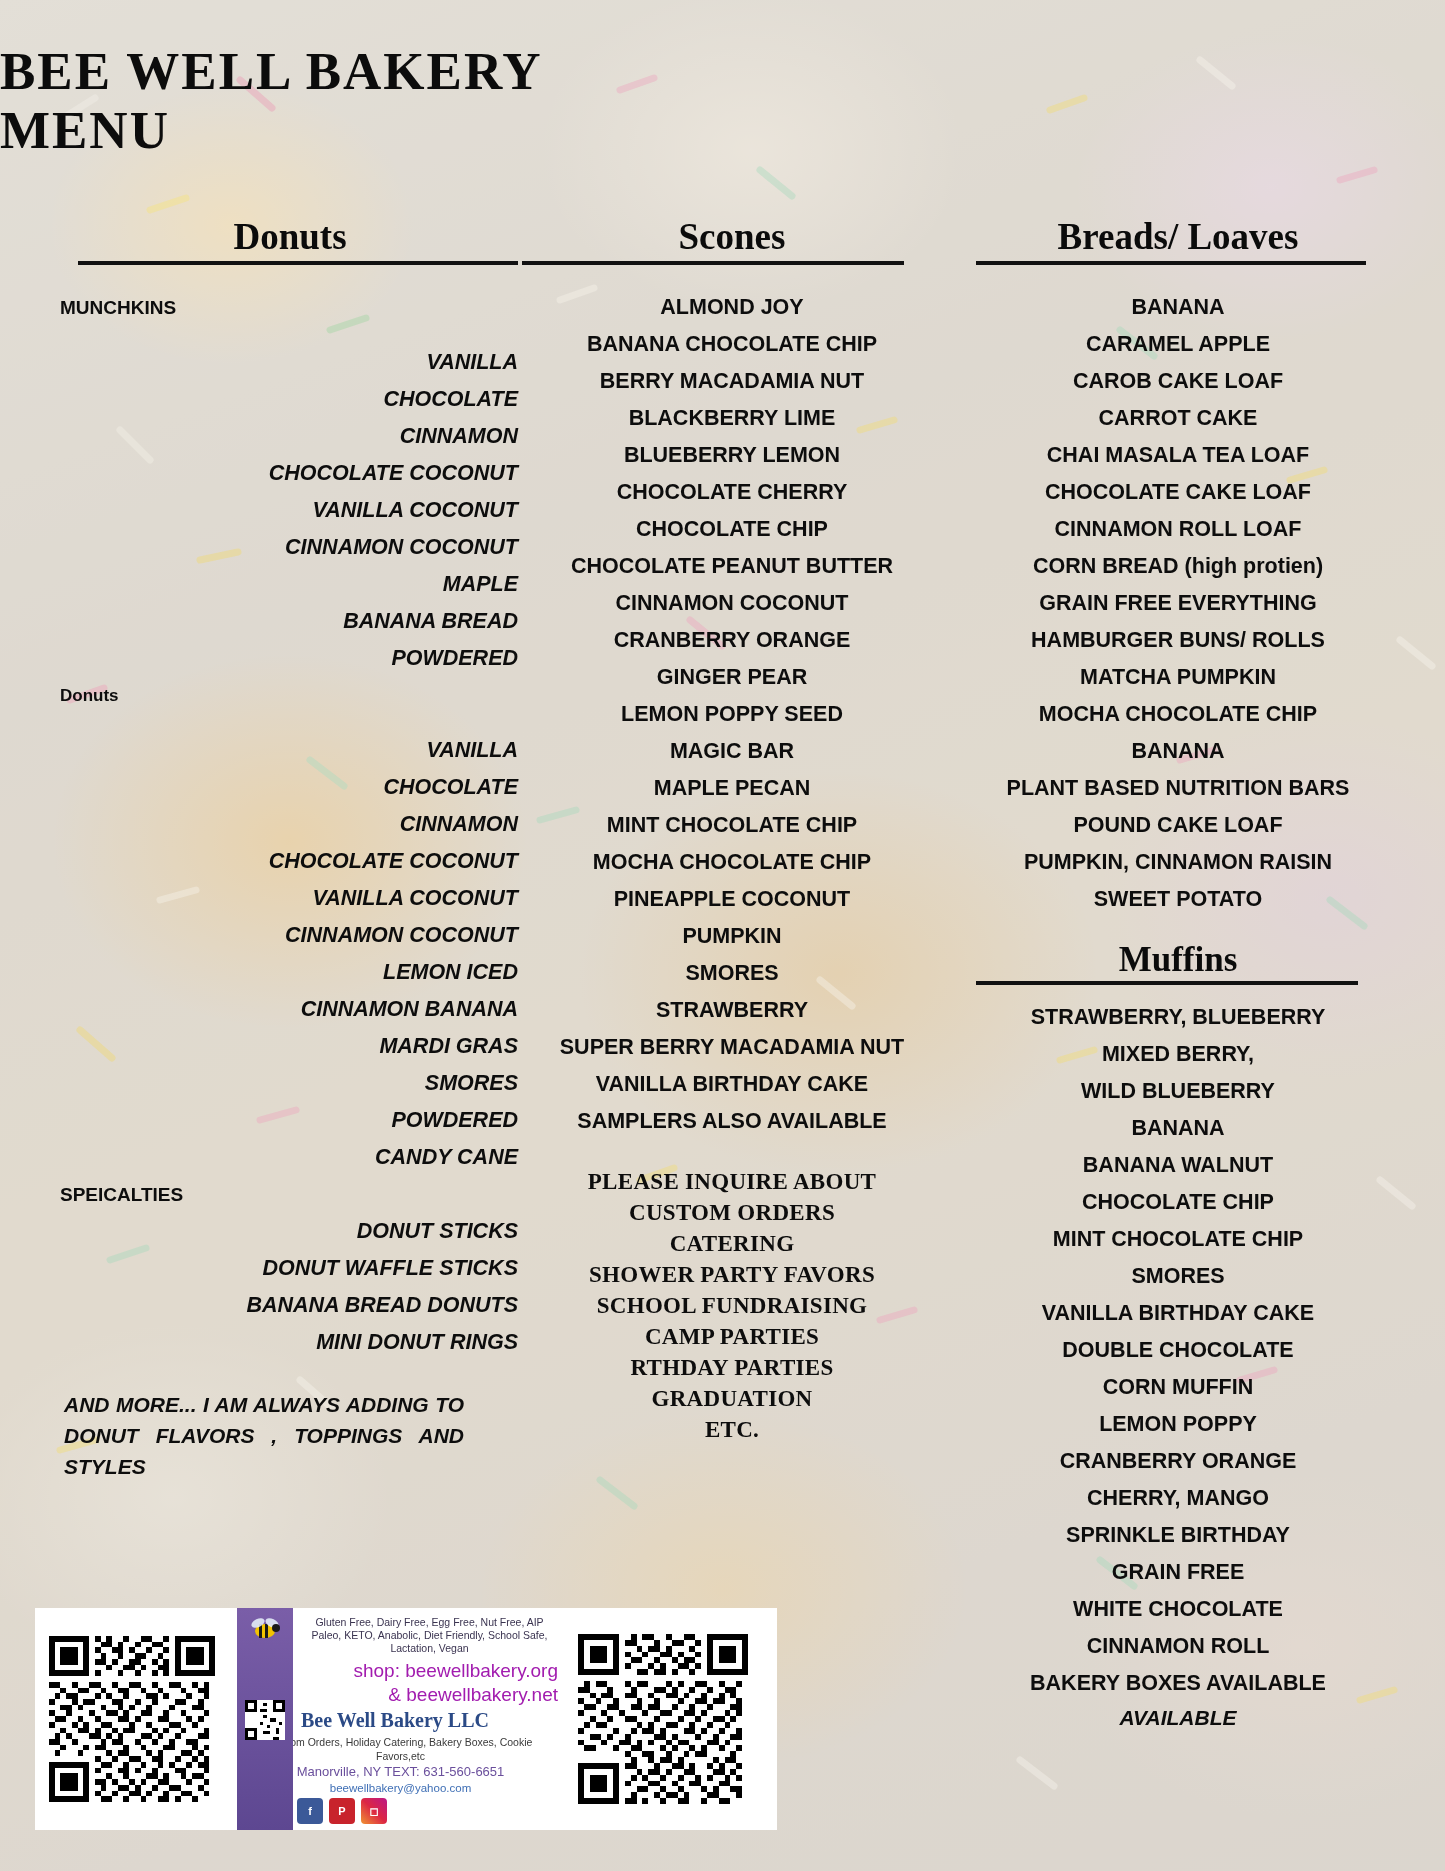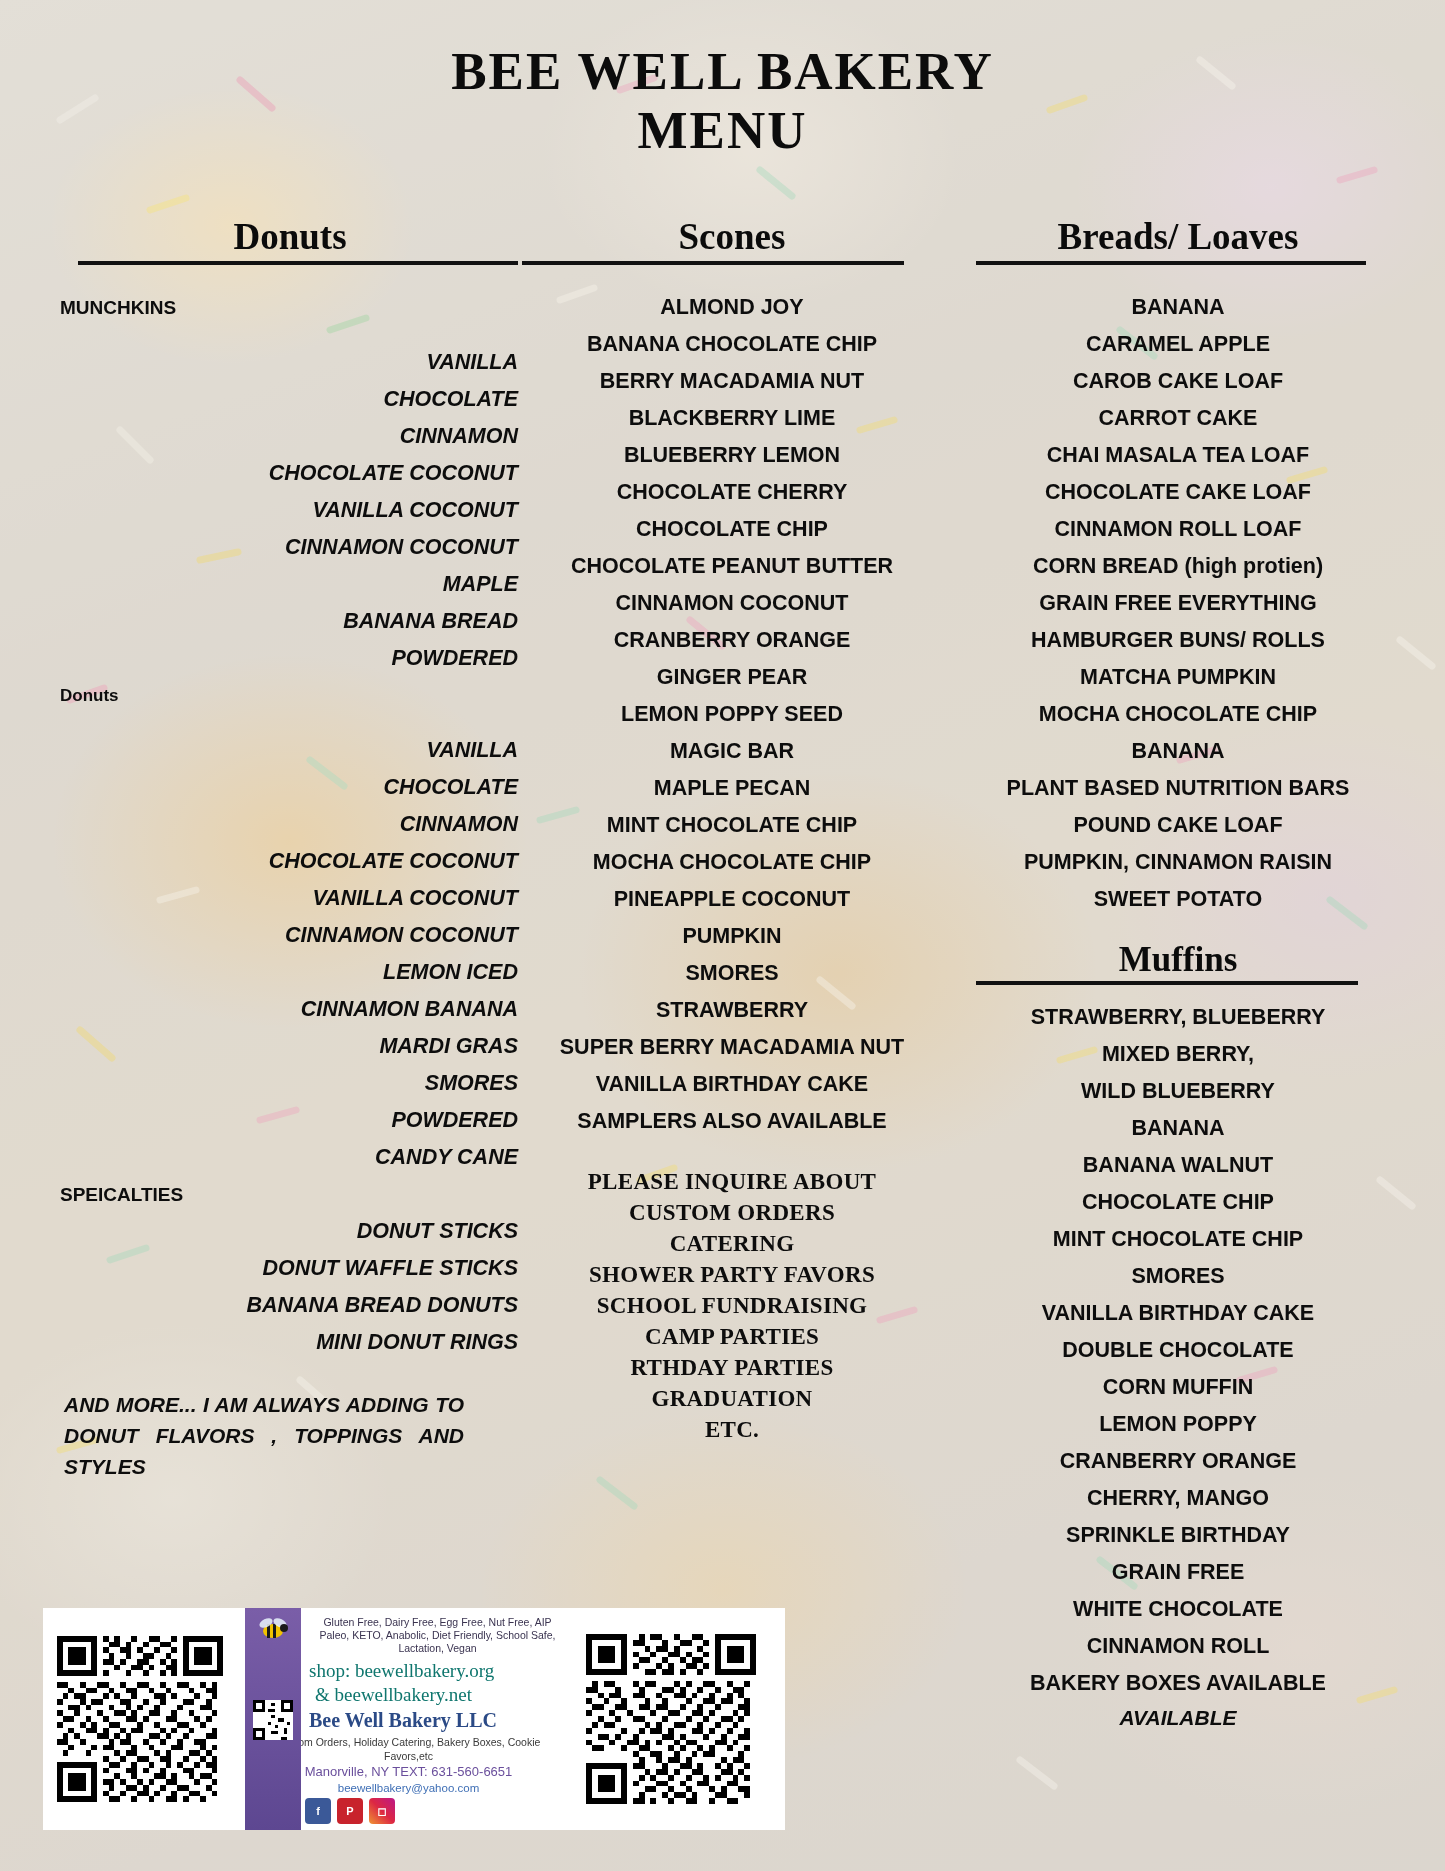--- a/index.html
+++ b/index.html
@@ -37,21 +37,20 @@
     background: rgba(238,236,231,0.50);
   }
   #sprinkles { position: absolute; inset: 0; opacity: 0.75; }
   
   #content {
     position: relative;
     width: 100%;
     height: 100%;
   }
   .title {
-    text-align: center;
     font-family: "Liberation Serif", serif;
     font-weight: bold;
     font-size: 53px;
     letter-spacing: 2px;
     line-height: 1.12;
     color: #0c0c0c;
     padding-top: 42px;
   }
   .cols {
     position: absolute;
@@ -149,21 +148,21 @@
     line-height: 31px;
     font-style: italic;
     font-weight: bold;
     color: #0d0d0d;
     text-align: center;
     white-space: nowrap;
   }
   
   #footer {
     position: absolute;
-    left: 43px;
+    left: 35px;
     top: 1608px;
     width: 742px;
     height: 222px;
     background: #ffffff;
     display: flex;
     align-items: stretch;
   }
   .qr {
     background: #fff;
     position: relative;
@@ -186,25 +185,26 @@
   .card-dietary {
     font-size: 10.5px;
     line-height: 13px;
     color: #3a3350;
     text-align: center;
     padding-left: 58px;
     font-family: "Liberation Sans", sans-serif;
   }
   .card-shop {
     padding-left: 58px;
-    font-family: Liberation Serif, serif;
-    color: #0f766e;
+    font-family: Liberation Sans, sans-serif;
+    color: #a21caf;
     font-size: 19px;
     line-height: 24px;
     margin-top: 4px;
+    text-align: right;
   }
   .card-shop .line2 { padding-left: 6px; }
   .card-name {
     padding-left: 58px;
     font-family: "Liberation Serif", serif;
     color: #2b4a86;
     font-size: 20px;
     font-weight: bold;
     line-height: 26px;
   }

